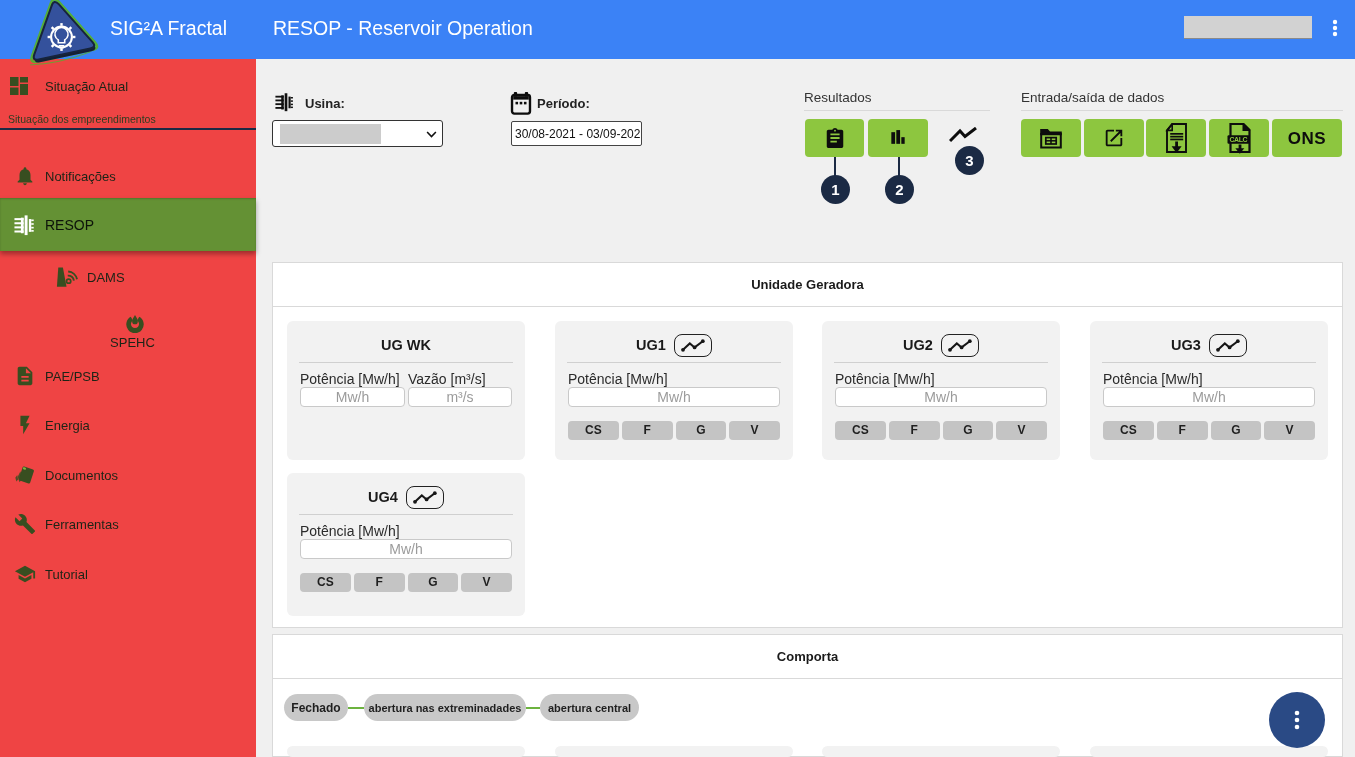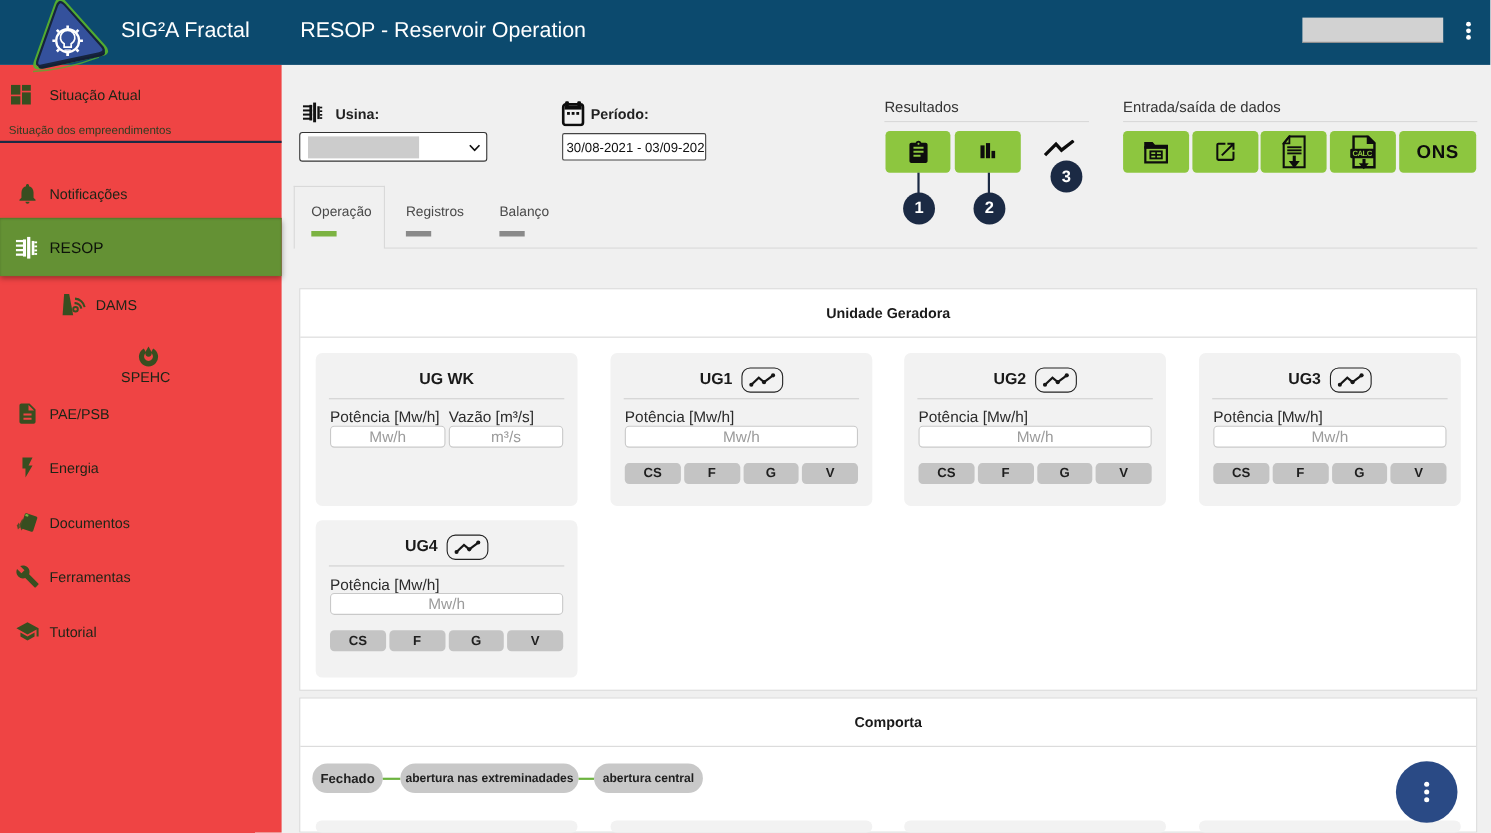--- a/index.html
+++ b/index.html
@@ -1,20 +1,20 @@
 <!DOCTYPE html>
 <html><head>
 <meta charset="utf-8">
 <style>
 * { margin:0; padding:0; box-sizing:border-box; }
 html,body { width:1355px; height:757px; overflow:hidden; }
 body { font-family:"Liberation Sans", sans-serif; background:#f0f0f0; position:relative; }
 
 
-.header { position:absolute; left:0; top:0; width:1355px; height:59px; background:#0c4a6e; z-index:20; }
+.header { position:absolute; left:0; top:0; width:1355px; height:59px; background:#3b82f6; z-index:20; }
 .brand { position:absolute; left:110px; top:17px; color:#fff; font-size:19.5px; }
 .apptitle { position:absolute; left:273px; top:17px; color:#fff; font-size:19.5px; }
 .searchbox { position:absolute; left:1184px; top:16px; width:128px; height:23px; background:#d2d2d2; border-bottom:1px solid #8a8a8a; }
 .navdots { position:absolute; left:1329px; top:17px; width:12px; height:22px; }
 
 
 .logo { position:absolute; left:8px; top:-4px; width:100px; height:86px; z-index:30; }
 
 
 .sidebar { position:absolute; left:0; top:59px; width:256px; height:698px; background:#ef4444; z-index:10; }
@@ -312,36 +312,20 @@
         <rect x="11.6" y="21.5" width="2.8" height="5" fill="#0d0d0d"></rect>
         <polygon points="8.3,25.3 17.3,25.3 12.8,30.8" fill="#0d0d0d"></polygon>
       </svg>
   </div>
   <div class="gbtn" style="left:1016px; top:60px; width:70px;">
     <svg width="48" height="22" viewBox="0 0 48 22">
         <text x="24" y="16.5" font-size="17" font-weight="bold" fill="#0d0d0d" text-anchor="middle" font-family="Liberation Sans" letter-spacing="0.5">ONS</text>
       </svg>
   </div>
 
-  <div class="tabs">
-    <div class="tab-active"></div>
-    <div class="tabline"></div>
-    <div class="tab" style="left:27px;">
-        <div class="t">Operação</div>
-        <div class="bar bar-green"></div>
-      </div>
-    <div class="tab" style="left:113px;">
-        <div class="t">Registros</div>
-        <div class="bar"></div>
-      </div>
-    <div class="tab" style="left:198px;">
-        <div class="t">Balanço</div>
-        <div class="bar"></div>
-      </div>
-  </div>
 
   <div class="card" style="top:203px; height:366px;">
     <div class="chead">Unidade Geradora</div>
   </div>
 
   <div class="ug" style="left:31px; top:262px;">
     <div class="title">UG WK</div>
     <div class="tdiv"></div>
     <div class="lbl" style="left:13px;">Potência [Mw/h]</div>
     <div class="lbl" style="left:121px;">Vazão [m³/s]</div>

